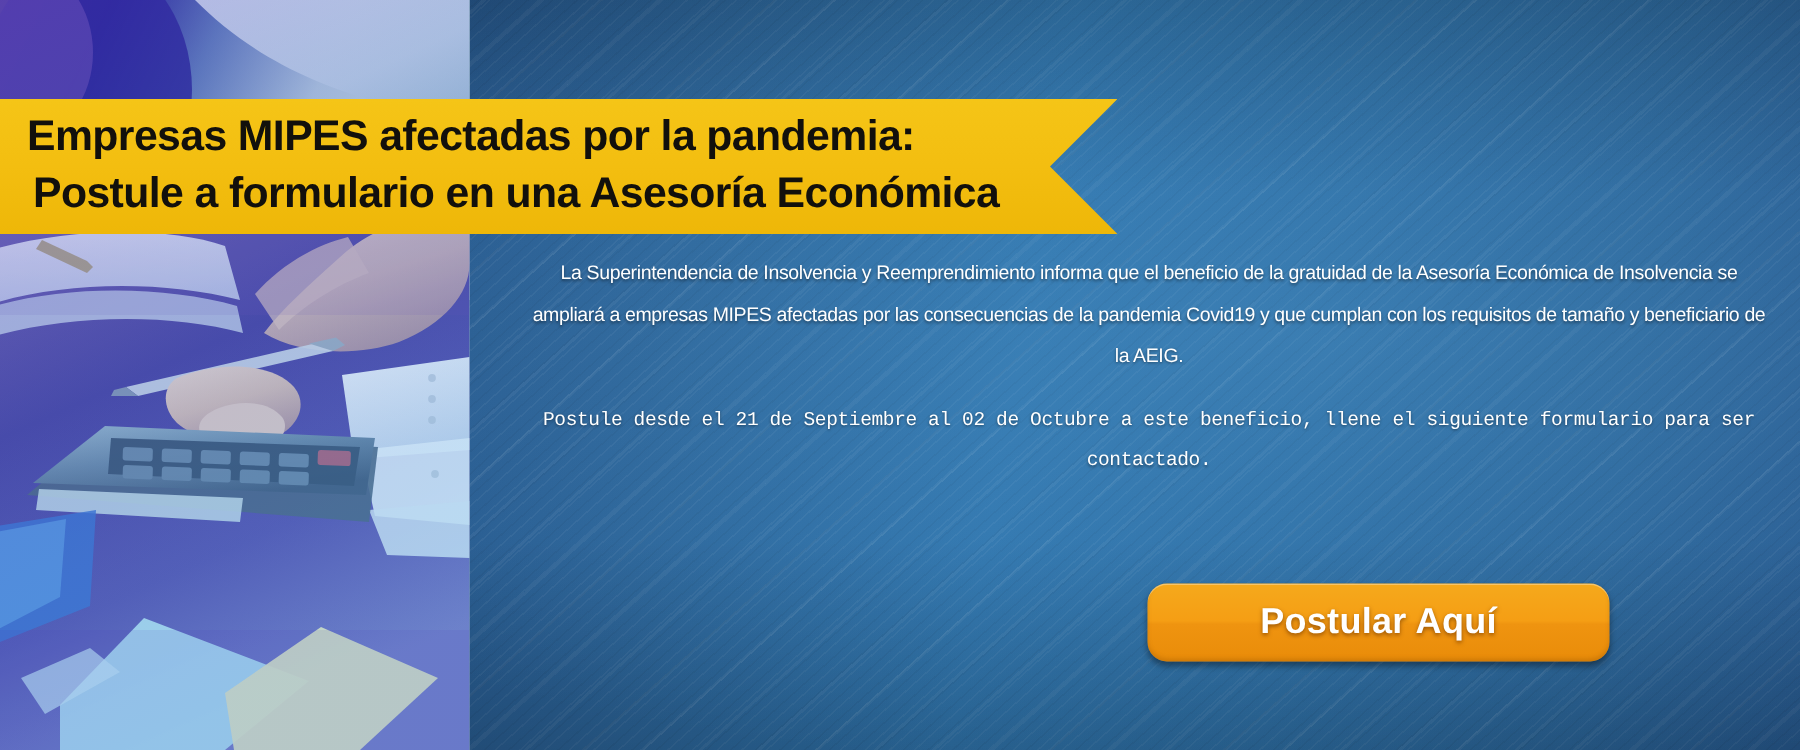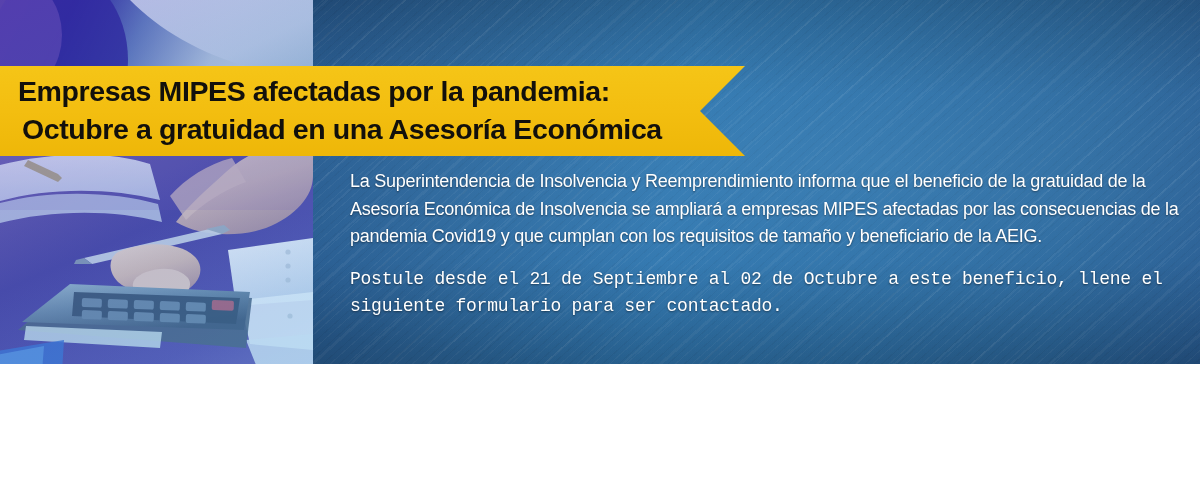--- a/index.html
+++ b/index.html
@@ -3,21 +3,21 @@
 <meta charset="utf-8">
 <style>
   * { margin:0; padding:0; box-sizing:border-box; }
   html, body {
     width:1200px; height:500px; overflow:hidden;
     font-family:"Liberation Sans", sans-serif;
   }
 
   .banner-root{
     position:relative;
-    width:1200px; height:364px;
+    width:1200px; height:500px;
     overflow:hidden;
     background:#15803d;
   }
 
   
   .bg-base{
     position:absolute; inset:0;
     background:
       linear-gradient(100deg,
         #1e3f73 0%,
@@ -90,24 +90,25 @@
     letter-spacing:-0.4px;
     white-space:nowrap;
   }
   .ribbon-text .l2{ padding-left:4px; }
 
   
   .copy{
     position:absolute; left:350px; top:168px;
     width:832px;
     color:#ffffff;
-    font-size:18px;
+    font-size:13px;
     line-height:27.5px;
     letter-spacing:-0.25px;
     text-shadow:0 1px 2px rgba(0,0,0,0.45);
+    text-align:center;
   }
   .copy p + p{ margin-top:15px;font-family:Liberation Mono, monospace; }
 
   
   .cta{
     position:absolute; left:765px; top:349px;
     width:308px; height:52px;
     border:none; cursor:pointer;
     border-radius:13px;
     background:linear-gradient(180deg,#f5a91c 0%,#f59e14 48%,#ef9410 52%,#e98c09 100%);
@@ -243,21 +244,21 @@
 
       <rect x="0" y="0" width="313" height="500" fill="url(#coolCast)"></rect>
       <rect x="0" y="150" width="313" height="60" fill="#6a58c0" opacity="0.12"></rect>
       <rect x="0" y="420" width="313" height="80" fill="#4a3fc0" opacity="0.10"></rect>
     </svg>
   </div>
 
   <div class="ribbon"></div>
   <div class="ribbon-text">
     <div class="l1">Empresas MIPES afectadas por la pandemia:</div>
-    <div class="l2">Octubre a gratuidad en una Asesoría Económica</div>
+    <div class="l2">Postule a formulario en una Asesoría Económica</div>
   </div>
 
   <div class="copy">
     <p>La Superintendencia de Insolvencia y Reemprendimiento informa que el beneficio de la gratuidad de la Asesoría Económica de Insolvencia se ampliará a empresas MIPES afectadas por las consecuencias de la pandemia Covid19 y que cumplan con los requisitos de tamaño y beneficiario de la AEIG.</p>
     <p>Postule desde el 21 de Septiembre al 02 de Octubre a este beneficio, llene el siguiente formulario para ser contactado.</p>
   </div>
 
   <button class="cta">Postular Aquí</button>
 
 </div>

